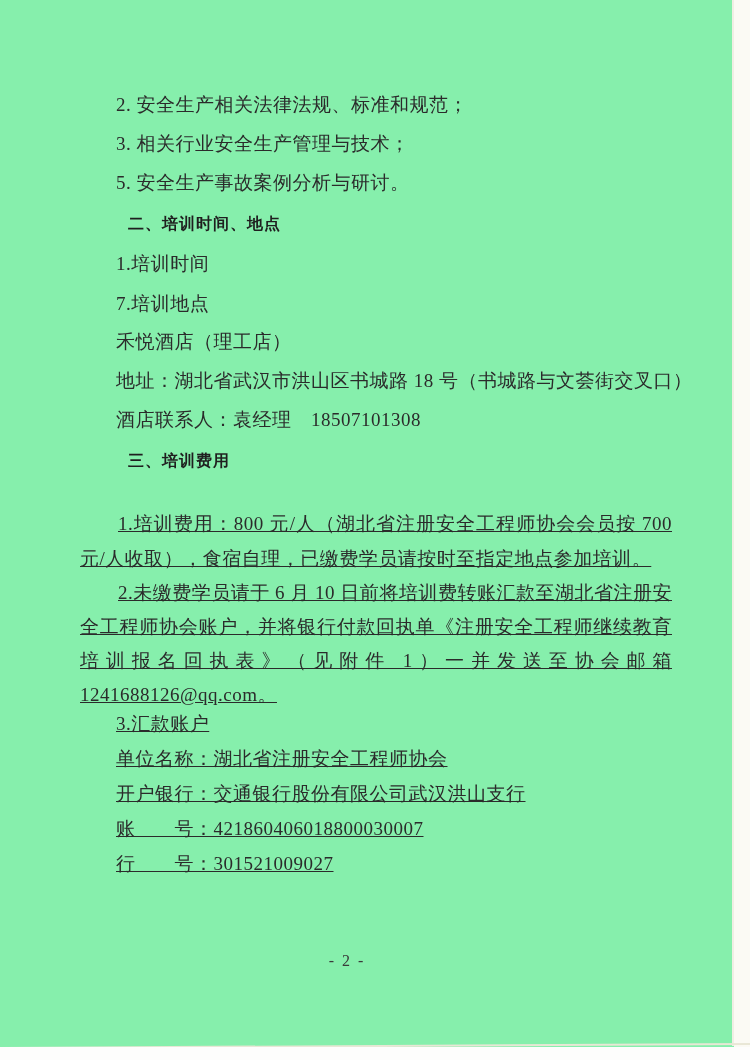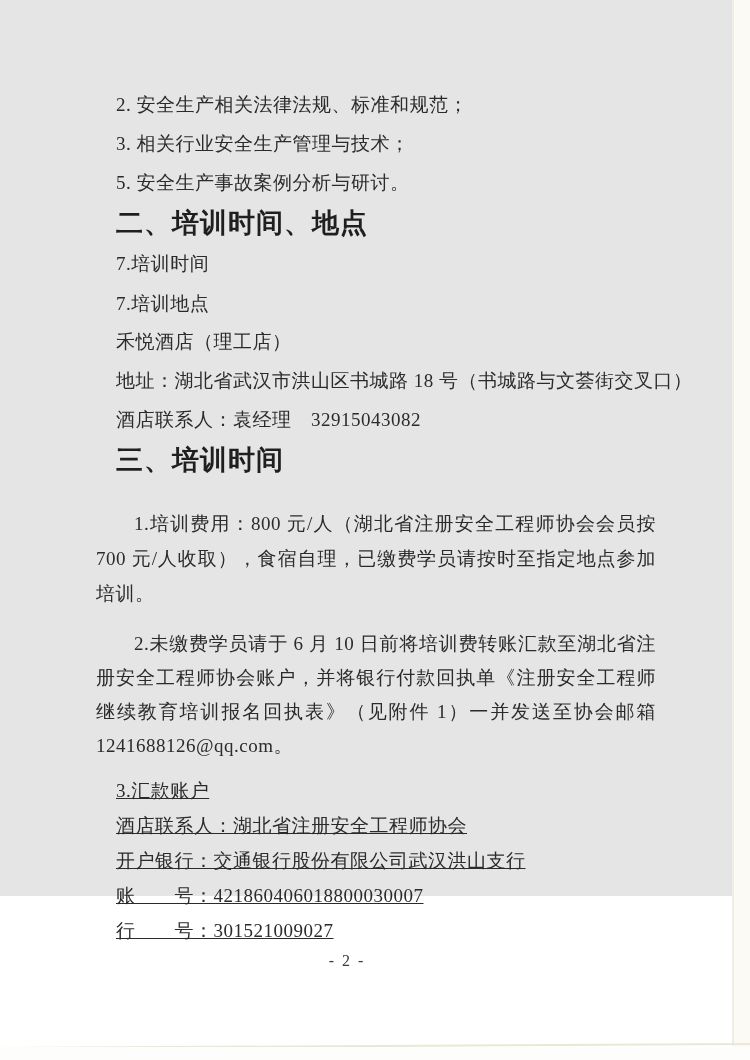--- a/index.html
+++ b/index.html
@@ -9,22 +9,22 @@
   body {
     width: 750px;
     height: 1060px;
     background: #ffffff;
     font-family: "Liberation Serif", "DejaVu Serif", serif;
     overflow: hidden;
   }
   .paper {
     position: relative;
     width: 750px;
-    height: 896px;
-    background: #e5e5e5;
+    height: 1060px;
+    background: #86efac;
     color: #2b2b2b;
   }
   
   .edge-strip-right {
     position: absolute;
     top: 0; right: 0;
     width: 16px; height: 1060px;
     background: #fbfaf4;
   }
   .edge-line-vertical {
@@ -54,36 +54,37 @@
     width: 592px;
   }
   .line {
     font-size: 19px;
     line-height: 20px;
     padding-left: 36px;
     letter-spacing: 0.5px;
     white-space: nowrap;
   }
   .heading {
-    margin: 4px;
+    margin: 16px;
     font-family: "Liberation Sans", "DejaVu Sans", sans-serif;
-    font-size: 27px;
+    font-size: 16px;
     line-height: 21px;
     font-weight: 700;
     color: #1f1f1f;
     padding-left: 32px;
     letter-spacing: 1px;
     white-space: nowrap;
   }
   .para {
     font-size: 19px;
     text-indent: 38px;
     text-align: justify;
     letter-spacing: 0.5px;
-    margin: 16px;
+    margin: 0;
+    text-decoration: underline;
   }
   .para-2l { line-height: 35px; }
   .para-3l { line-height: 34px; }
 
   .mb-a { margin-bottom: 19px; }
   .mb-b { margin-bottom: 18px; }
   .mb-c { margin-bottom: 20px; }
   .mb-d { margin-bottom: 20px; }
   .mb-f { margin-bottom: 35px; }
 
@@ -119,34 +120,34 @@
   <div class="below-edge"></div>
 
   <main class="content">
 
     <div class="line mb-a">2. 安全生产相关法律法规、标准和规范；</div>
     <div class="line mb-a">3. 相关行业安全生产管理与技术；</div>
     <div class="line mb-c">5. 安全生产事故案例分析与研讨。</div>
 
     <h2 class="heading mb-d">二、培训时间、地点</h2>
 
-    <div class="line mb-d">7.培训时间</div>
+    <div class="line mb-d">1.培训时间</div>
     <div class="line mb-b">7.培训地点</div>
     <div class="line mb-a">禾悦酒店（理工店）</div>
     <div class="line mb-a">地址：湖北省武汉市洪山区书城路 18 号（书城路与文荟街交叉口）</div>
-    <div class="line mb-d">酒店联系人：袁经理　32915043082</div>
+    <div class="line mb-d">酒店联系人：袁经理　18507101308</div>
 
-    <h2 class="heading mb-f">三、培训时间</h2>
+    <h2 class="heading mb-f">三、培训费用</h2>
 
     <p class="para para-2l">1.培训费用：800 元/人（湖北省注册安全工程师协会会员按 700 元/人收取），食宿自理，已缴费学员请按时至指定地点参加培训。</p>
     <p class="para para-3l">2.未缴费学员请于 6 月 10 日前将培训费转账汇款至湖北省注册安全工程师协会账户，并将银行付款回执单《注册安全工程师继续教育培训报名回执表》（见附件 1）一并发送至协会邮箱 1241688126@qq.com。</p>
 
     <div class="account-block">
       <div class="line">3.汇款账户</div>
-      <div class="line">酒店联系人：湖北省注册安全工程师协会</div>
+      <div class="line">单位名称：湖北省注册安全工程师协会</div>
       <div class="line">开户银行：交通银行股份有限公司武汉洪山支行</div>
       <div class="line">账　　号：421860406018800030007</div>
       <div class="line">行　　号：301521009027</div>
     </div>
 
   </main>
 
   <div class="footer">- 2 -</div>
 
 </div>

